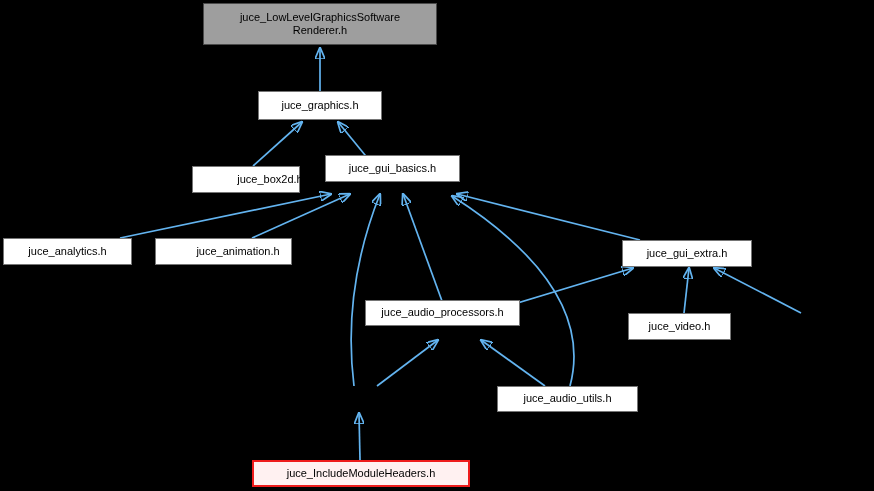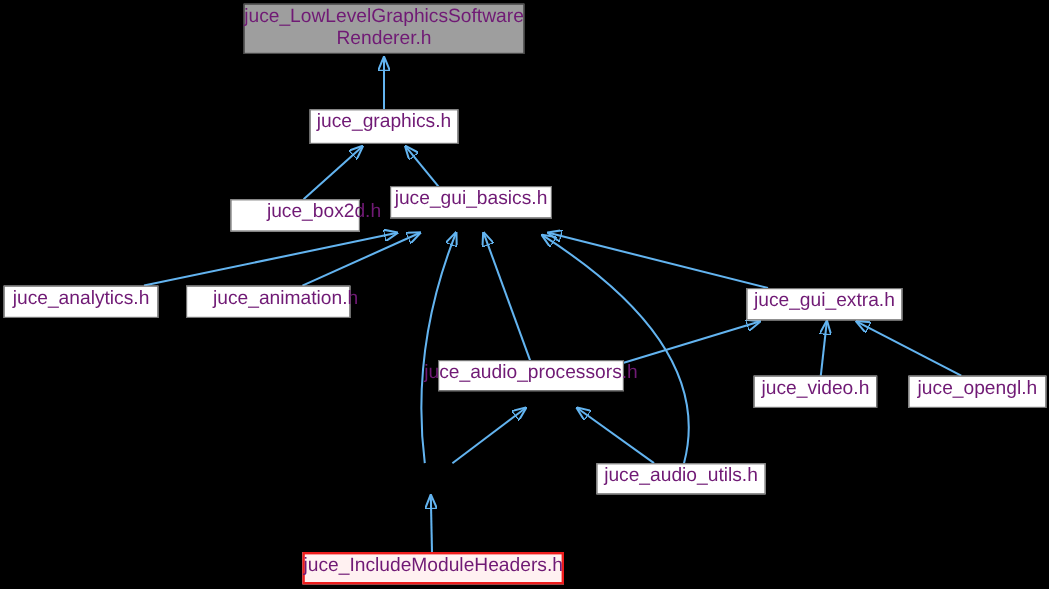--- a/index.html
+++ b/index.html
@@ -24,26 +24,26 @@
   }
   .edges path {
     fill: none;
     stroke: #63B4F0;
     stroke-width: 1.7;
   }
   .node {
     position: absolute;
     box-sizing: border-box;
     display: flex;
-    align-items: flex-start;
+    align-items: center;
     justify-content: center;
     background: #ffffff;
     border: 1px solid #757575;
-    color: #701a75;
-    font-size: 16px;
+    color: #000000;
+    font-size: 11px;
     line-height: 1.2;
     text-align: center;
     white-space: pre-line;
     cursor: pointer;
   }
   .node.current {
     background: #9e9e9e;
     border-color: #4a4a4a;
     cursor: default;
   }
@@ -110,23 +110,20 @@
   </div>
 
   <div class="node" style="left:365px; top:300px; width:155px; height:26px;">
     <span>juce_audio_processors.h</span>
   </div>
 
   <div class="node" style="left:628px; top:313px; width:103px; height:27px;">
     <span>juce_video.h</span>
   </div>
 
-  <div class="node" style="left:757px; top:313px; width:115px; height:27px;">
-    <span>juce_opengl.h</span>
-  </div>
 
 
   <div class="node" style="left:497px; top:386px; width:141px; height:26px;">
     <span>juce_audio_utils.h</span>
   </div>
 
   <div class="node highlighted" style="left:252px; top:460px; width:218px; height:27px;">
     <span>juce_IncludeModuleHeaders.h</span>
   </div>
 

